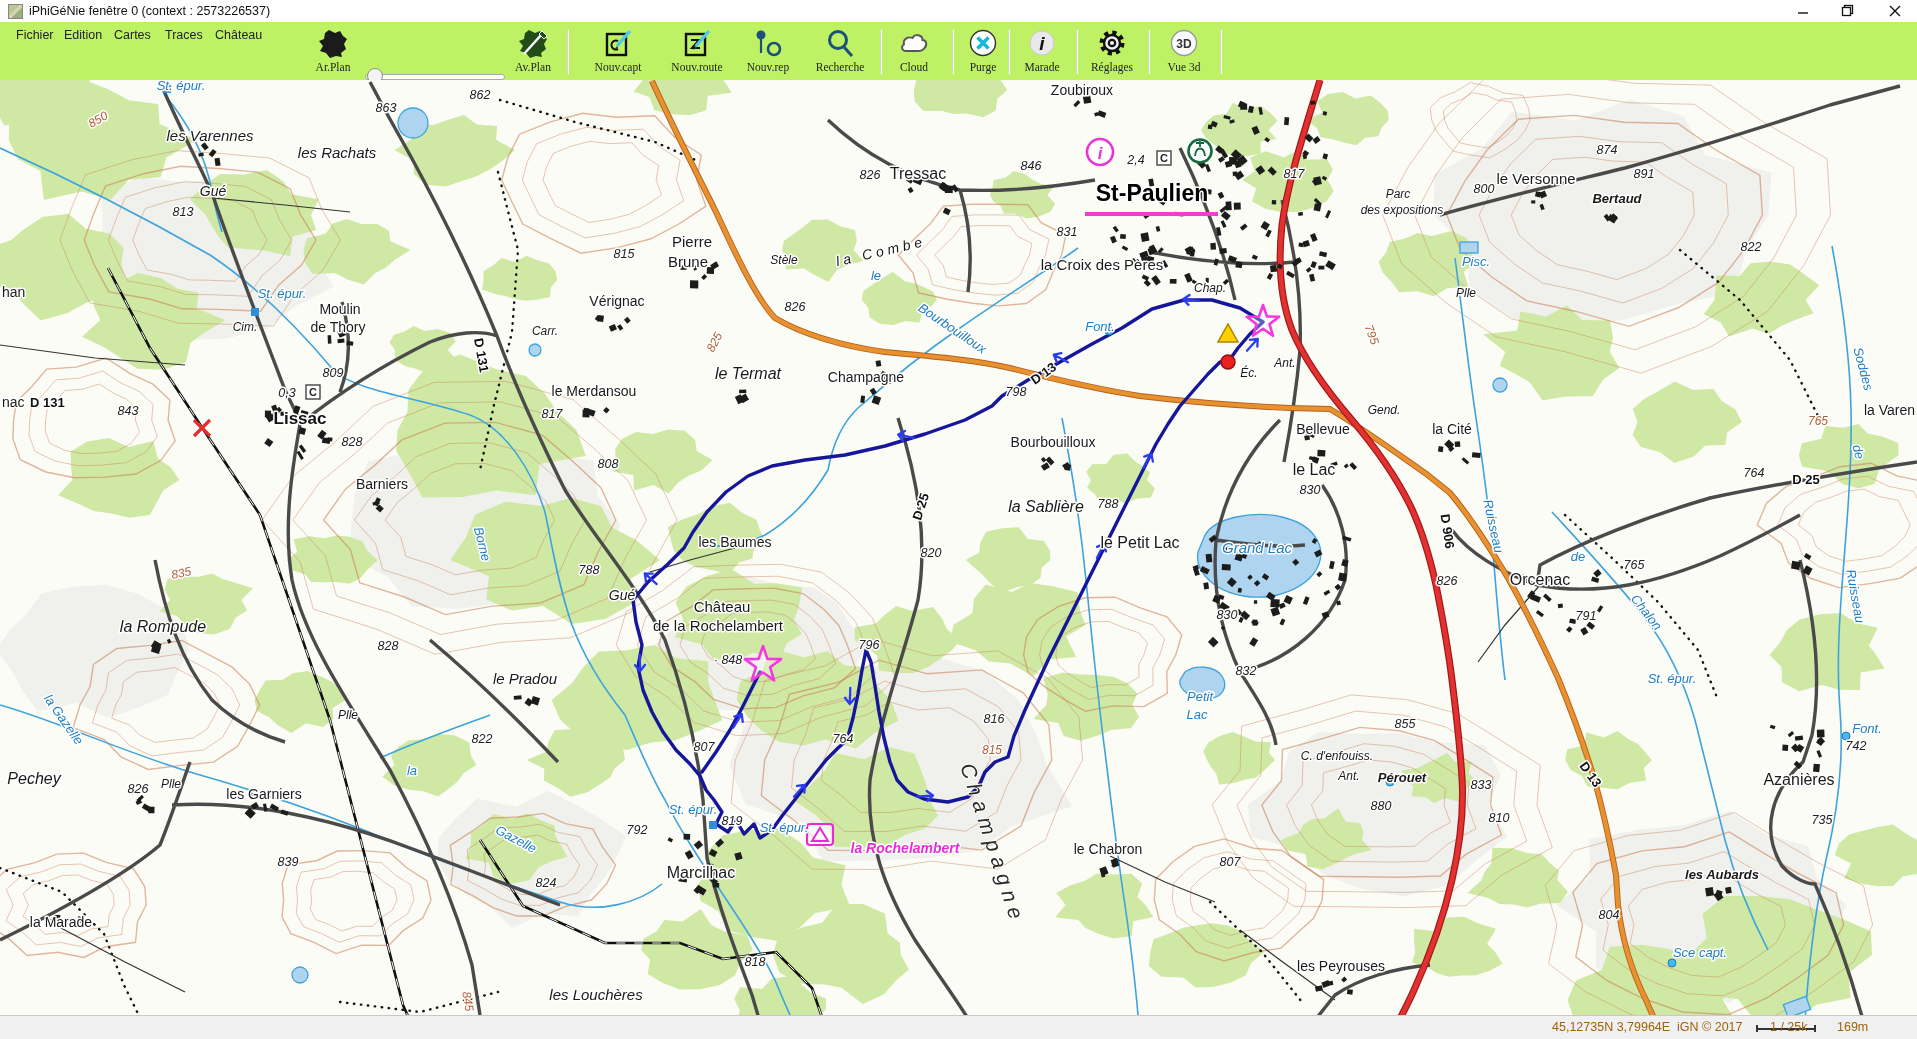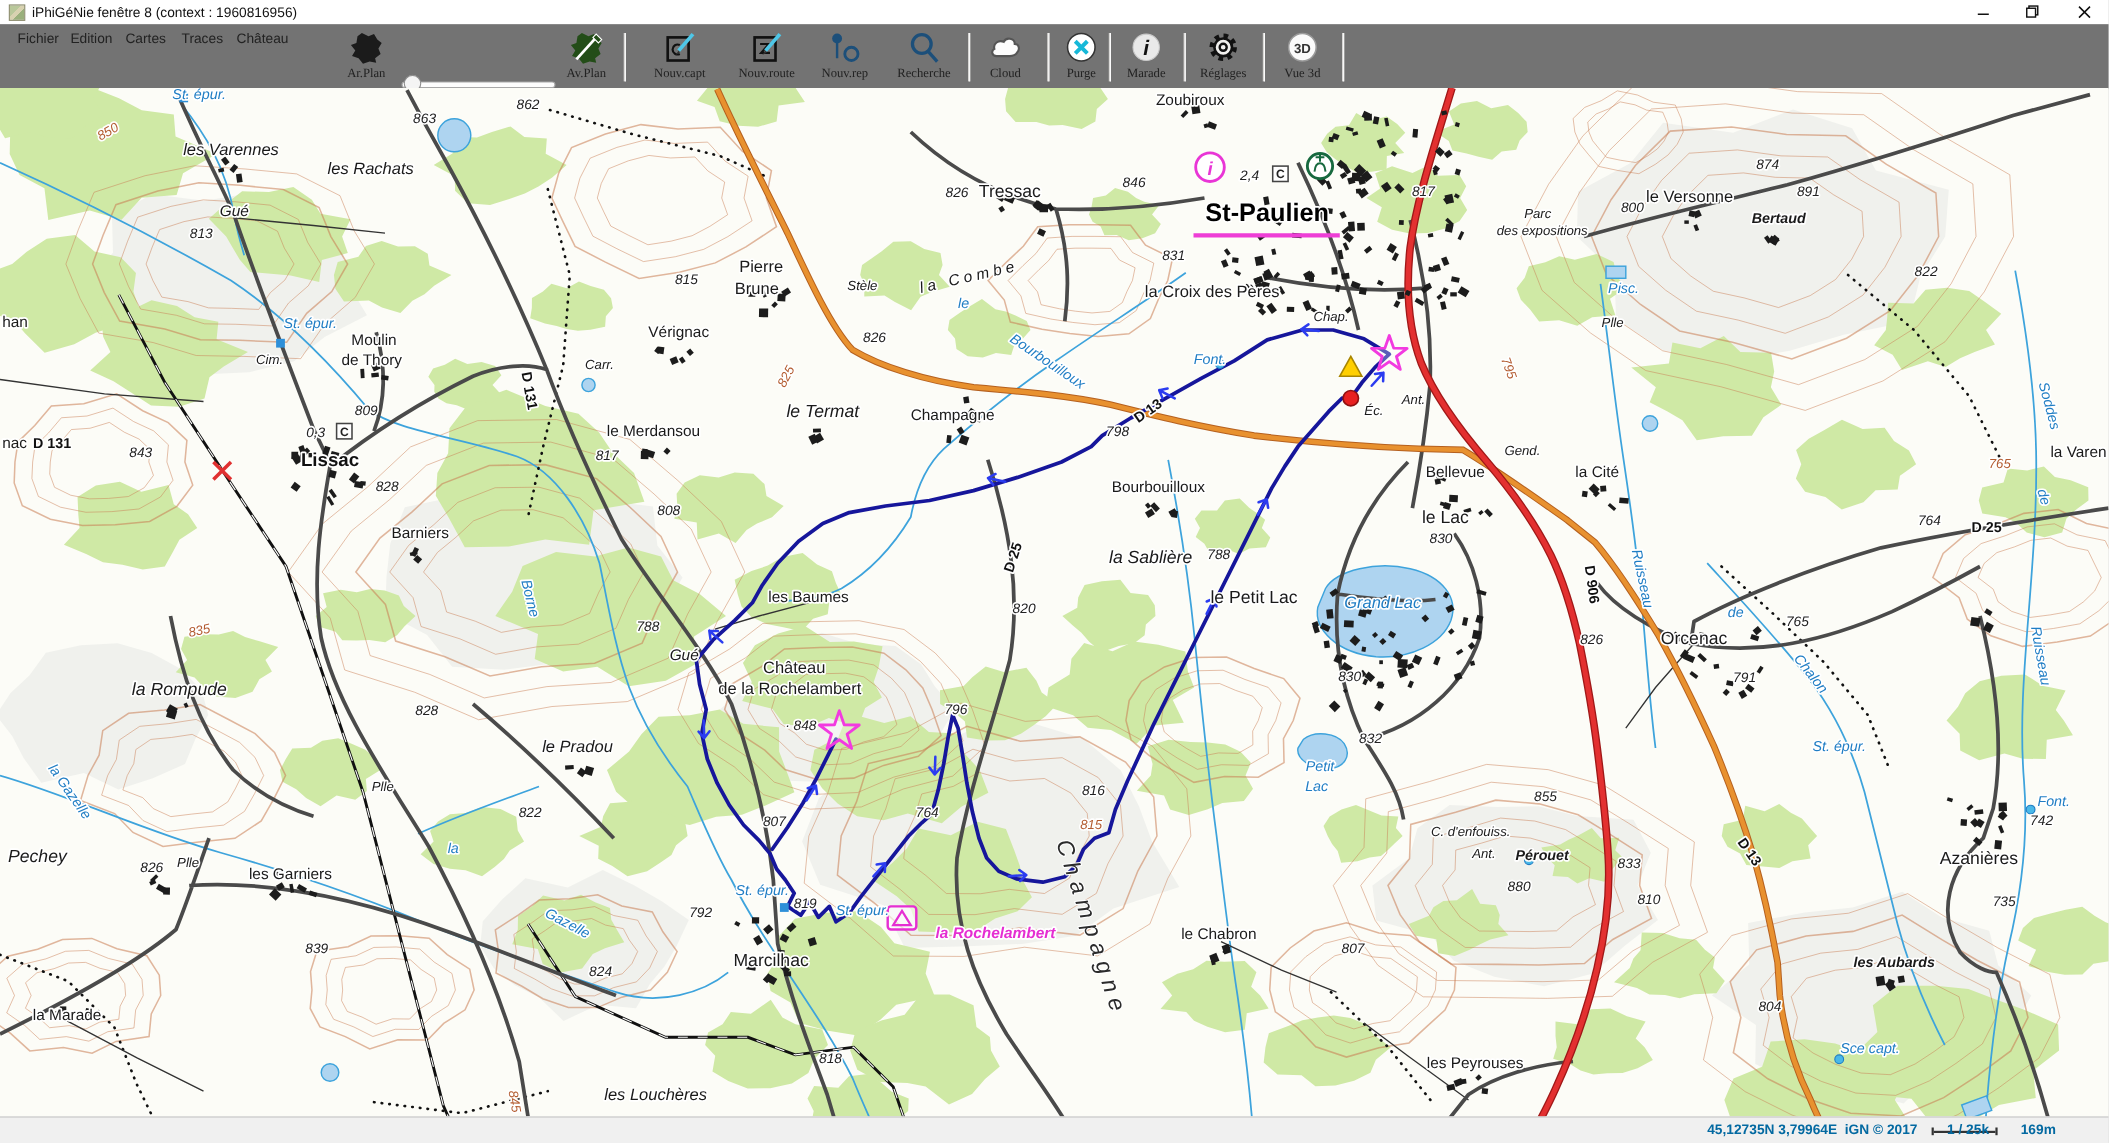--- a/index.html
+++ b/index.html
@@ -5,21 +5,21 @@
   html,body{margin:0;padding:0;background:#ddd;}
   body{width:1917px;height:1039px;position:relative;overflow:hidden;
        font-family:"Liberation Sans",sans-serif;-webkit-font-smoothing:antialiased;}
   
   #titlebar{position:absolute;left:0;top:0;width:100%;height:22px;background:#ffffff;
             display:flex;align-items:center;font-size:12.5px;color:#111;}
   #app-icon{width:13px;height:13px;margin:0 6px 0 8px;border:1px solid #8a8a6a;
             background:linear-gradient(135deg,#b9c89a 0 40%,#d8d2b0 40% 60%,#9ab07c 60%);}
   .winbtn{position:absolute;top:0;width:34px;height:21px;display:flex;align-items:center;justify-content:center;}
   
-  #toolbar{position:absolute;left:0;top:22px;width:100%;height:58px;background:#737373;
+  #toolbar{position:absolute;left:0;top:22px;width:100%;height:58px;background:#bef264;
            border-bottom:1px solid #bdbdbd;}
   .menu-item{position:absolute;top:4px;font-size:12.5px;color:#222;padding:2px 4px;}
   .tbtn{position:absolute;top:3px;width:70px;margin-left:-35px;text-align:center;cursor:default;}
   .tbtn .ticon{height:38px;display:flex;align-items:center;justify-content:center;}
   .tbtn .tlabel{font-size:11.5px;color:#222;margin-top:-2px;font-family:Liberation Serif, serif;}
   .tsep{position:absolute;top:8px;width:1px;height:44px;background:#d6d5d3;border-right:1px solid #fbfbfb;}
   #slider{position:absolute;left:365px;top:46px;width:140px;height:14px;}
   #slider .track{position:absolute;left:0;right:0;top:6px;height:4px;background:#fdfdfd;
                  border:1px solid #a8a8a8;border-radius:3px;}
   #slider .knob{position:absolute;left:2px;top:0;width:14px;height:14px;border-radius:50%;
@@ -37,32 +37,32 @@
   .lbl-road{fill:#111;font-size:13px;font-weight:bold;}
   .lbl-pink{fill:#e52ed2;font-size:14px;font-weight:bold;font-style:italic;}
   .lbl-bigname{fill:#2b2b2b;font-size:21px;font-style:italic;letter-spacing:6px;stroke-width:2px;}
   .lbl-boxed{fill:#222;font-size:11px;font-weight:bold;}
   .roadc{stroke:#4a4a4a;stroke-width:3.4;fill:none;stroke-linejoin:round;}
   .lane{stroke:#333;stroke-width:1.2;fill:none;}
   .river{stroke:#3da3dc;stroke-width:1.6;fill:none;}
   .dots{stroke:#111;stroke-width:2.4;fill:none;stroke-linecap:round;stroke-dasharray:0.5 6.5;}
   
   #statusbar{position:absolute;left:0;top:1015px;width:100%;height:24px;background:#f0f0f0;
-             border-top:1px solid #c8c8c8;font-size:12.5px;color:#0369a1;font-weight:bold;}
+             border-top:1px solid #c8c8c8;font-size:12.5px;color:#a16207;}
   #statusbar span{position:absolute;top:4px;white-space:nowrap;}
   #scalebar{position:absolute;top:9px;left:1756px;width:56px;height:7px;
             border-left:2px solid #333;border-right:2px solid #333;}
   #scalebar:after{content:"";position:absolute;left:0;right:0;top:3px;border-top:2px solid #333;}
 </style>
 </head>
 <body>
 
 <div id="titlebar">
   <div id="app-icon"></div>
-  <span>iPhiGéNie fenêtre 8 (context : 1960816956)</span>
+  <span>iPhiGéNie fenêtre 0 (context : 2573226537)</span>
   <span class="winbtn" style="left:1786px">
     <svg width="12" height="12">
         <line x1="1" y1="8" x2="11" y2="8" stroke="#111" stroke-width="1.4"></line>
       </svg>
   </span>
   <span class="winbtn" style="left:1830px">
     <svg width="13" height="13">
         <rect x="3.5" y="1.5" width="8" height="8" fill="none" stroke="#111" stroke-width="1.3"></rect>
         <rect x="1.5" y="3.5" width="8" height="8" fill="#fff" stroke="#111" stroke-width="1.3"></rect>
       </svg>

